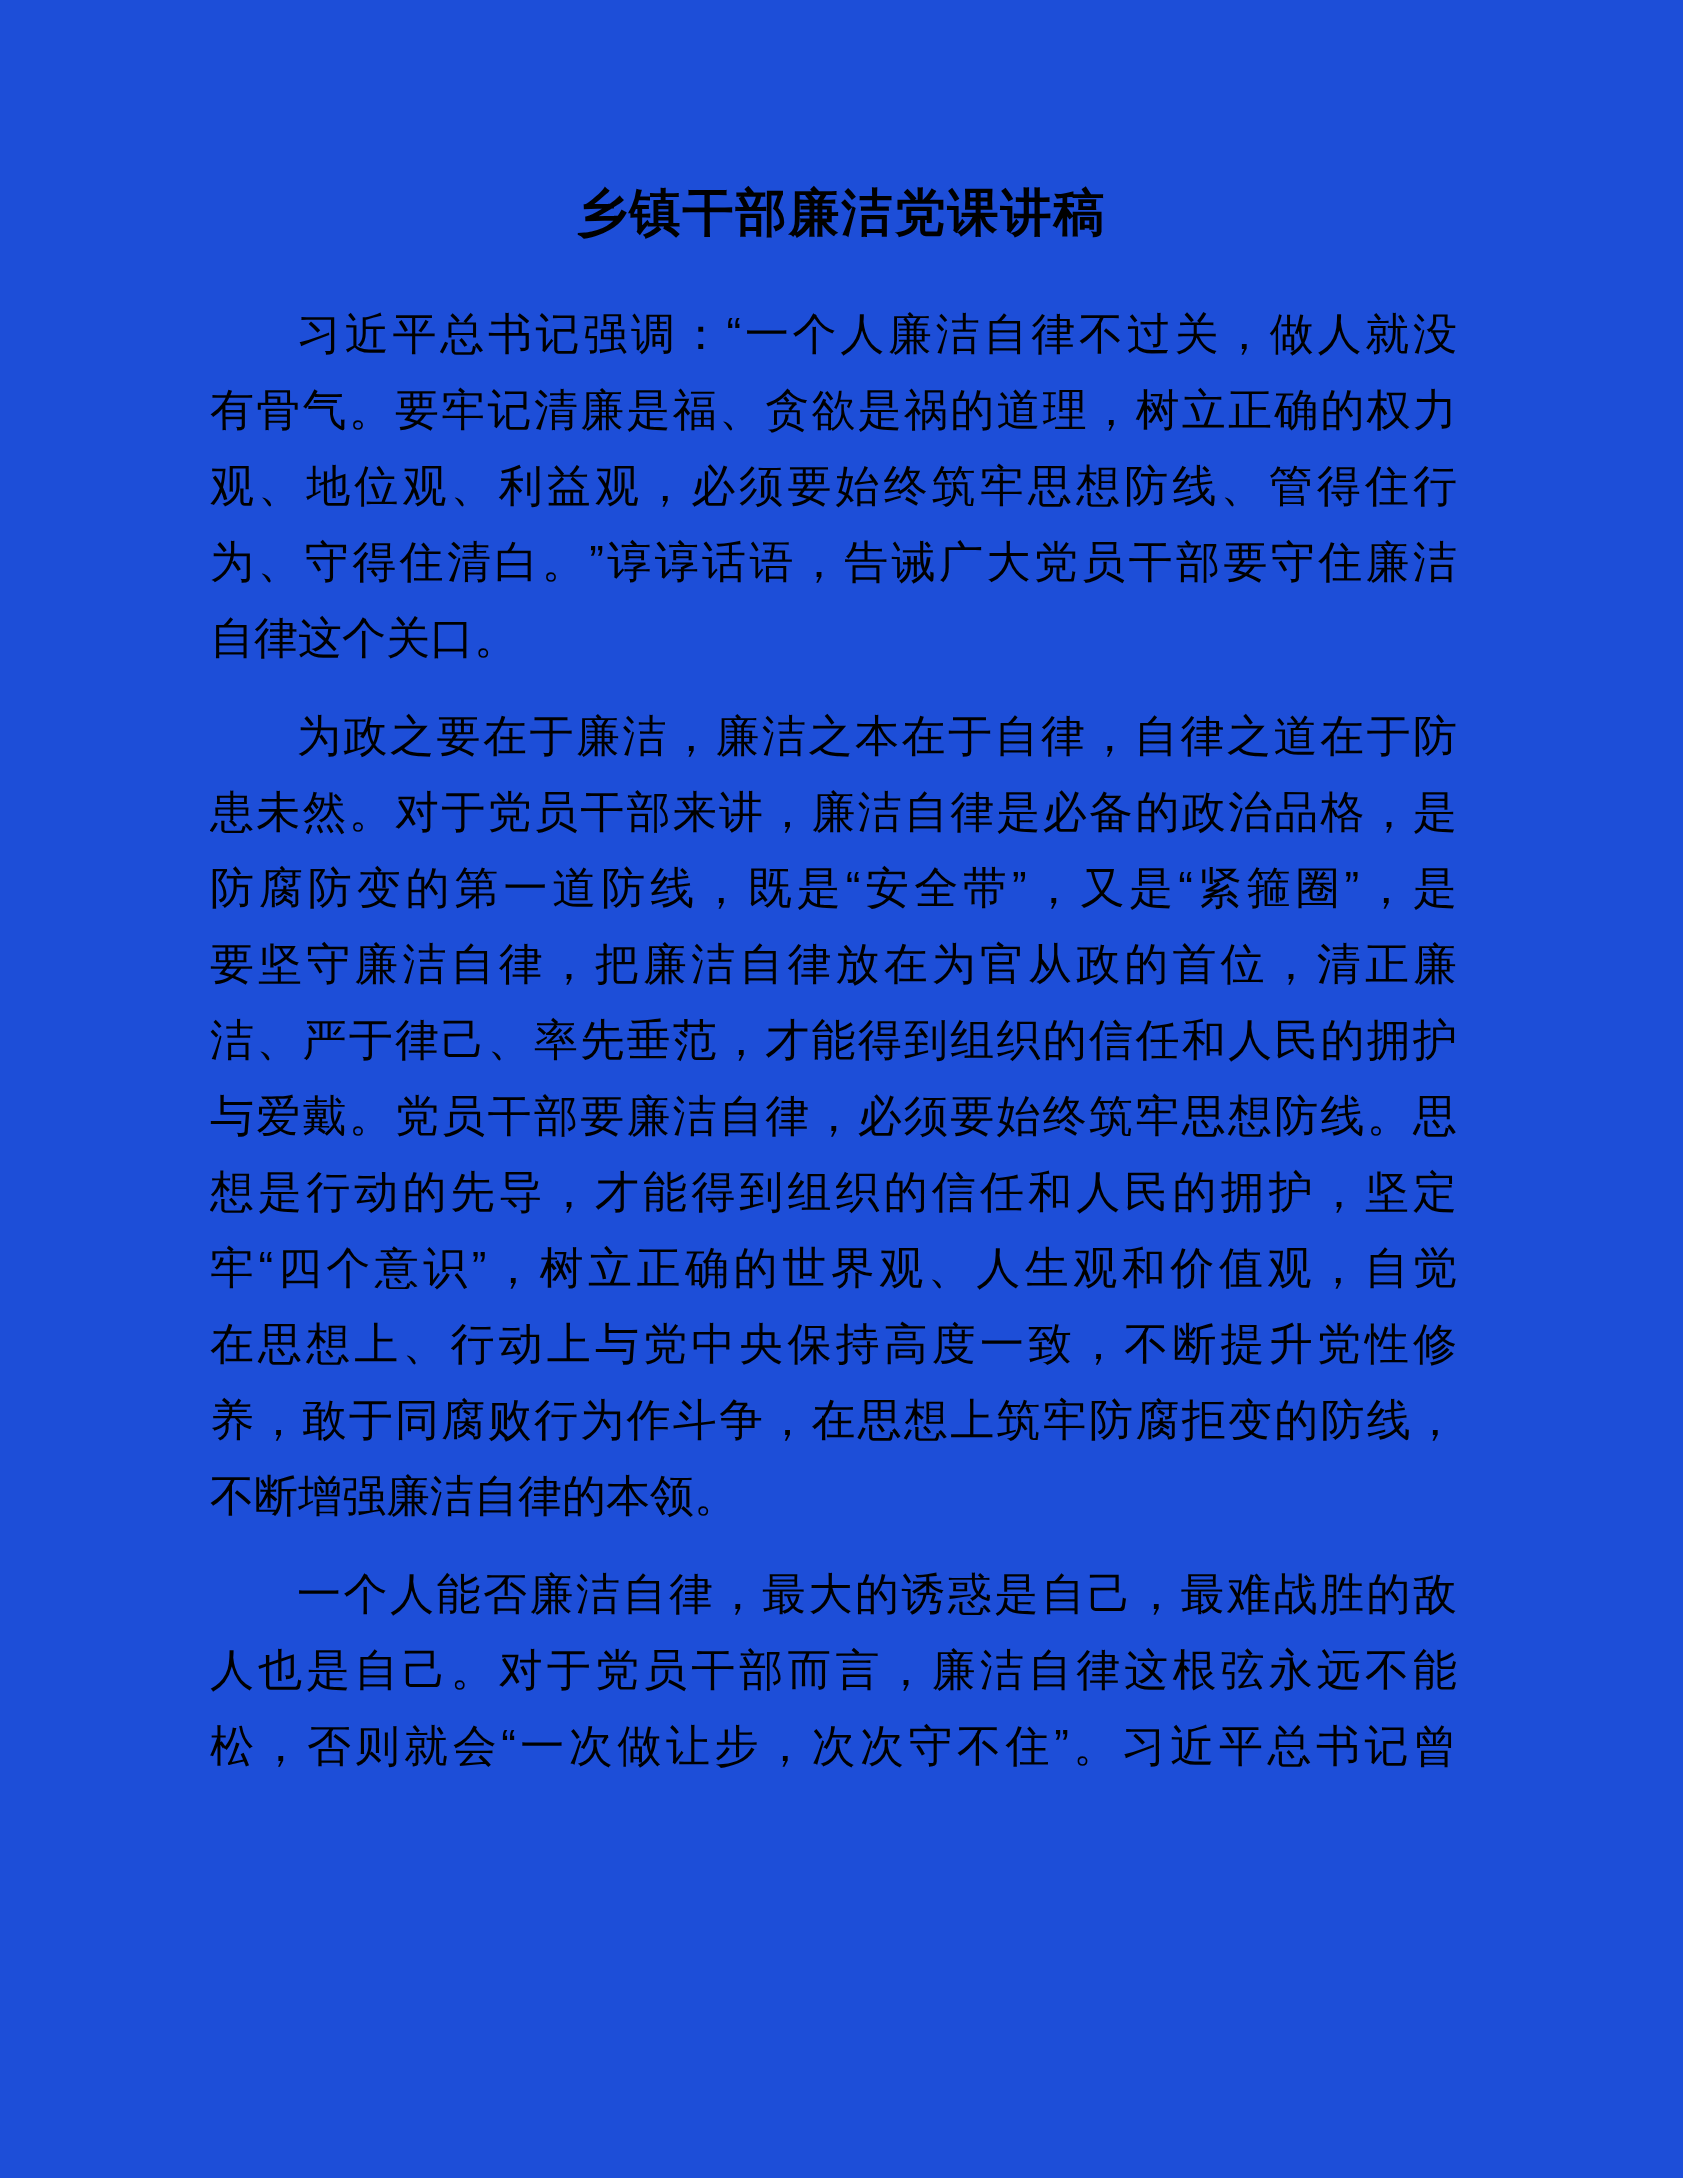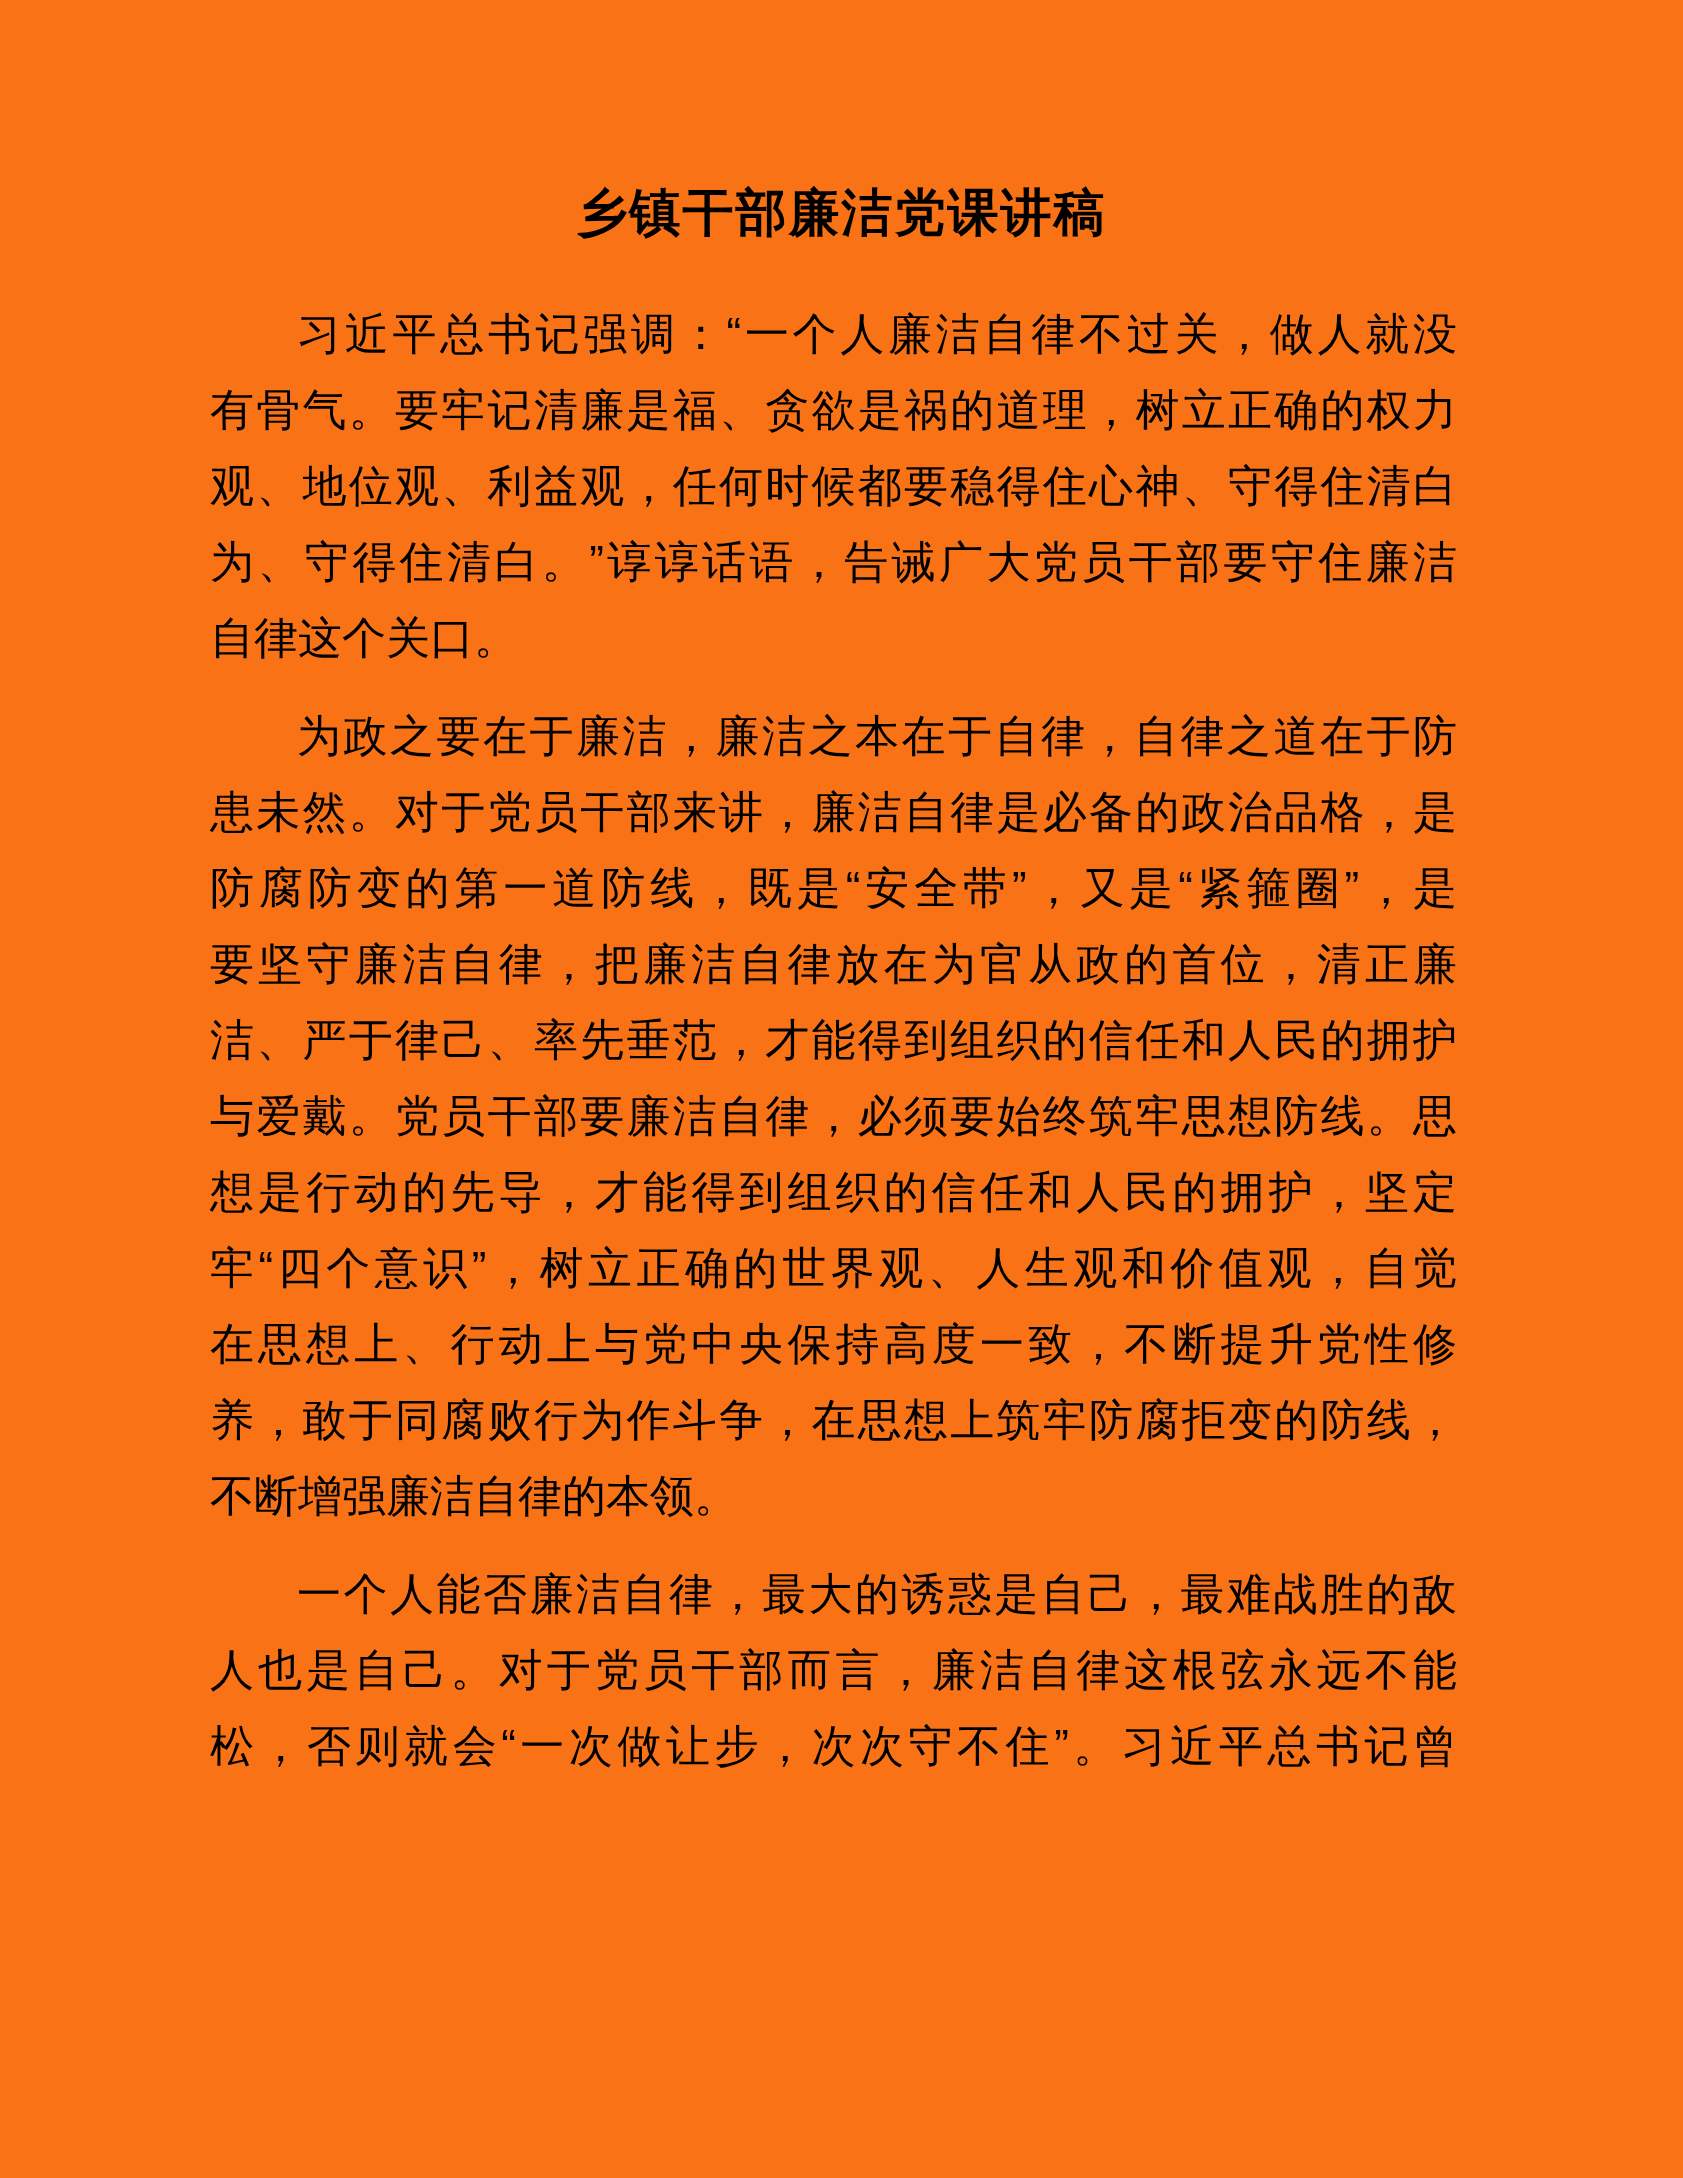--- a/index.html
+++ b/index.html
@@ -12,21 +12,21 @@
     height: 2178px;
     font-family: "Liberation Sans", sans-serif;
     color: #000000;
     overflow: hidden;
   }
   .page {
     box-sizing: border-box;
     width: 1683px;
     height: 2178px;
     padding: 183px 210px 0 210px;
-    background: #f97316;
+    background: #1d4ed8;
   }
   .doc-title {
     margin: 0 0 54px 0;
     font-size: 51px;
     line-height: 59px;
     font-weight: 700;
     text-align: center;
     letter-spacing: 2px;
   }
   .para {
@@ -51,21 +51,21 @@
 </head>
 <body>
 
 <div class="page">
 
   <h1 class="doc-title">乡镇干部廉洁党课讲稿</h1>
 
   <div class="para">
     <div class="line first">习近平总书记强调：“一个人廉洁自律不过关，做人就没</div>
     <div class="line">有骨气。要牢记清廉是福、贪欲是祸的道理，树立正确的权力</div>
-    <div class="line">观、地位观、利益观，任何时候都要稳得住心神、守得住清白</div>
+    <div class="line">观、地位观、利益观，必须要始终筑牢思想防线、管得住行</div>
     <div class="line">为、守得住清白。”谆谆话语，告诫广大党员干部要守住廉洁</div>
     <div class="line last">自律这个关口。</div>
   </div>
 
   <div class="para">
     <div class="line first">为政之要在于廉洁，廉洁之本在于自律，自律之道在于防</div>
     <div class="line">患未然。对于党员干部来讲，廉洁自律是必备的政治品格，是</div>
     <div class="line">防腐防变的第一道防线，既是“安全带”，又是“紧箍圈”，是</div>
     <div class="line">要坚守廉洁自律，把廉洁自律放在为官从政的首位，清正廉</div>
     <div class="line">洁、严于律己、率先垂范，才能得到组织的信任和人民的拥护</div>

